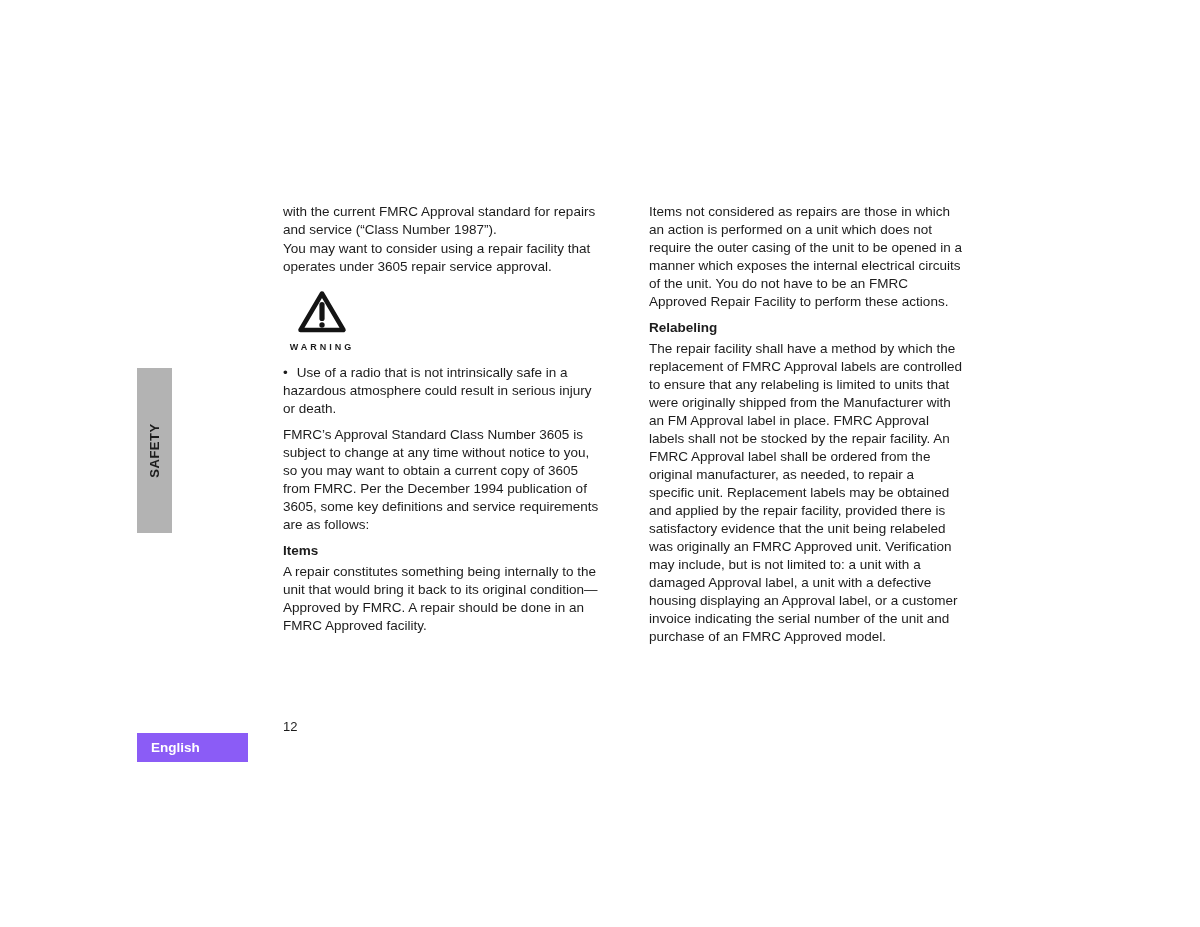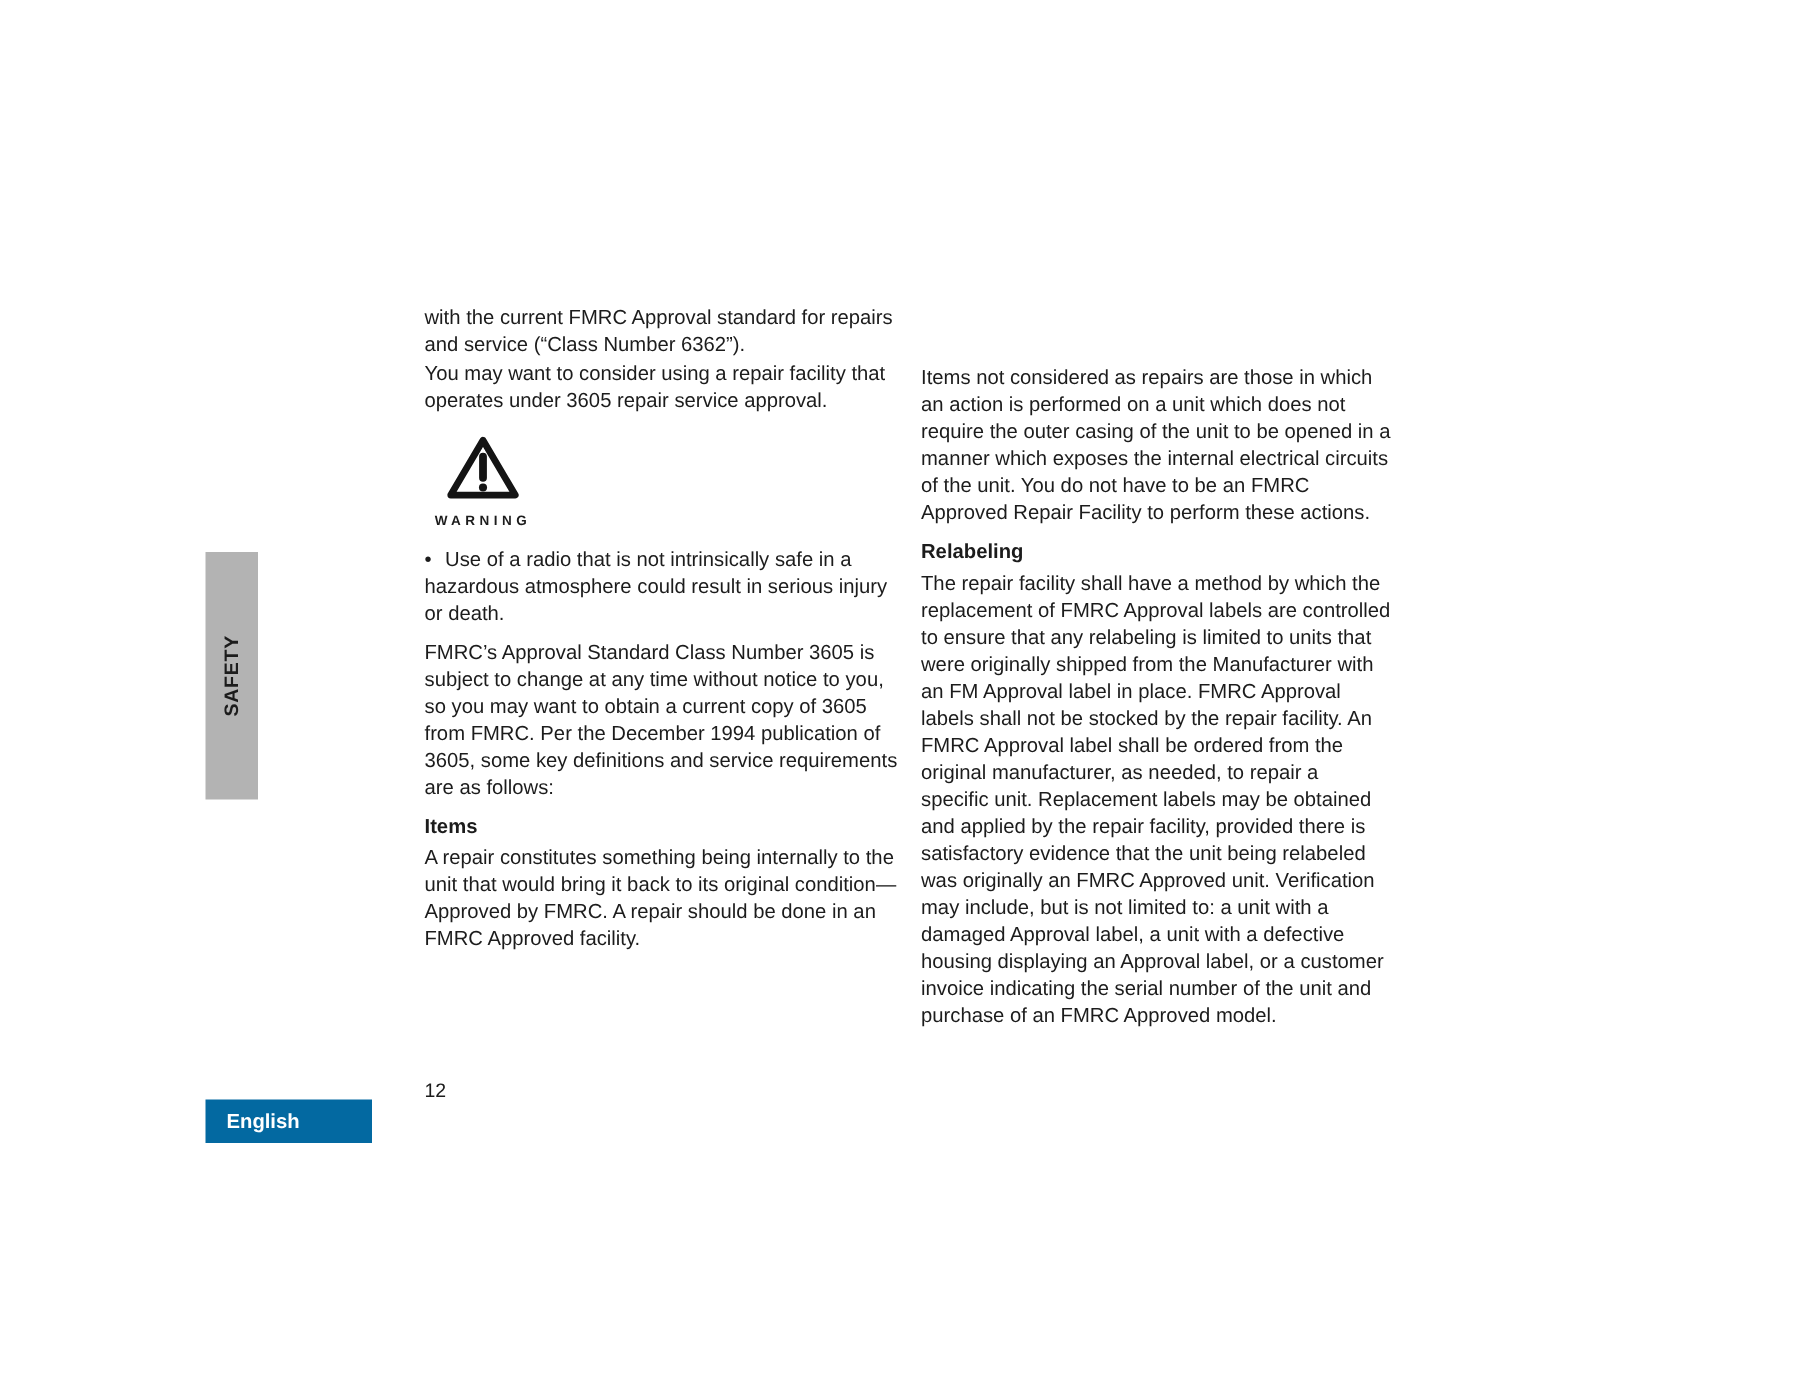--- a/index.html
+++ b/index.html
@@ -29,21 +29,21 @@
     font-weight: bold;
     letter-spacing: 0.5px;
     color: #1c1c1c;
   }
 
   
   .english-tab {
     position: absolute;
     left: 137px; top: 733px;
     width: 111px; height: 29px;
-    background: #0369a1;
+    background: #8b5cf6;
     display: flex; align-items: center;
     padding-left: 14px;
   }
   .english-tab span {
     color: #ffffff;
     font-size: 13.5px;
     font-weight: bold;
   }
 
   .page-number {
@@ -54,21 +54,21 @@
   }
 
   
   .col {
     position: absolute;
     top: 203px;
     font-size: 13.5px;
     line-height: 18px;
   }
   .col-left  { left: 283px; width: 316px; }
-  .col-right { left: 614px; width: 313px; margin-top: 40px; }
+  .col-right { left: 649px; width: 313px; }
 
   .col p { margin: 0 0 8px 0; }
   .col p.tight { margin-bottom: 1px; }
 
   h1.warnings {
     font-size: 16px;
     font-weight: bold;
     letter-spacing: 0.3px;
     margin: 11px 0 9px 0;
   }
@@ -114,21 +114,21 @@
   </div>
 
   <div class="english-tab">
     <span>English</span>
   </div>
 
   <div class="page-number">12</div>
 
   <div class="col col-left">
 
-    <p class="tight">with the current FMRC Approval standard for repairs and service (“Class Number 6362”).</p>
+    <p class="tight">with the current FMRC Approval standard for repairs and service (“Class Number 1987”).</p>
     <p>You may want to consider using a repair facility that operates under 3605 repair service approval.</p>
 
 
     <div class="warning-block">
       <div class="warning-icon-col">
         <svg width="52" height="46" viewBox="0 0 52 46" aria-hidden="true">
           <path d="M26 4.5 L47.5 41 L4.5 41 Z" fill="none" stroke="#141414" stroke-width="4.5" stroke-linejoin="round"></path>
           <path d="M26 15.5 L26 29.5" stroke="#141414" stroke-width="5.2" stroke-linecap="round" fill="none"></path>
           <circle cx="26" cy="36" r="2.7" fill="#141414"></circle>
         </svg>

